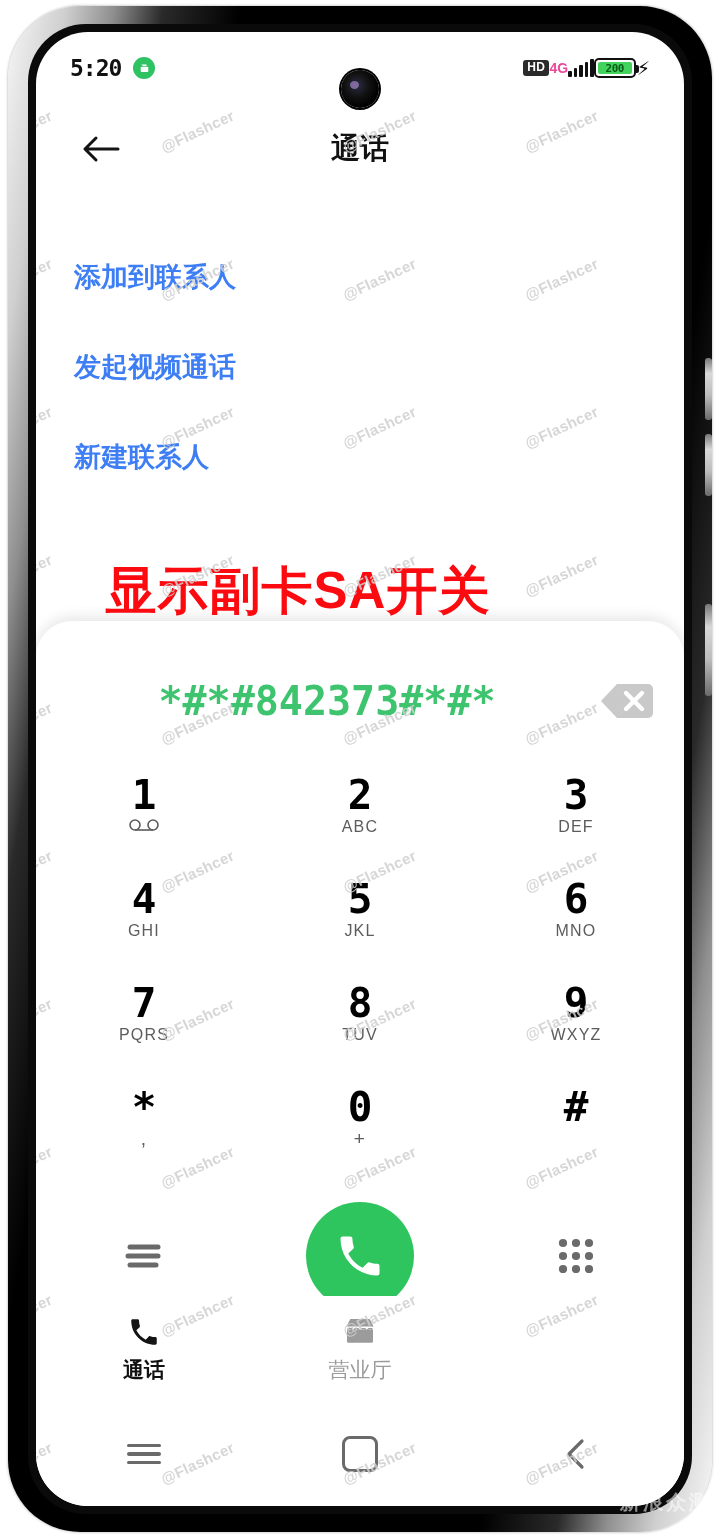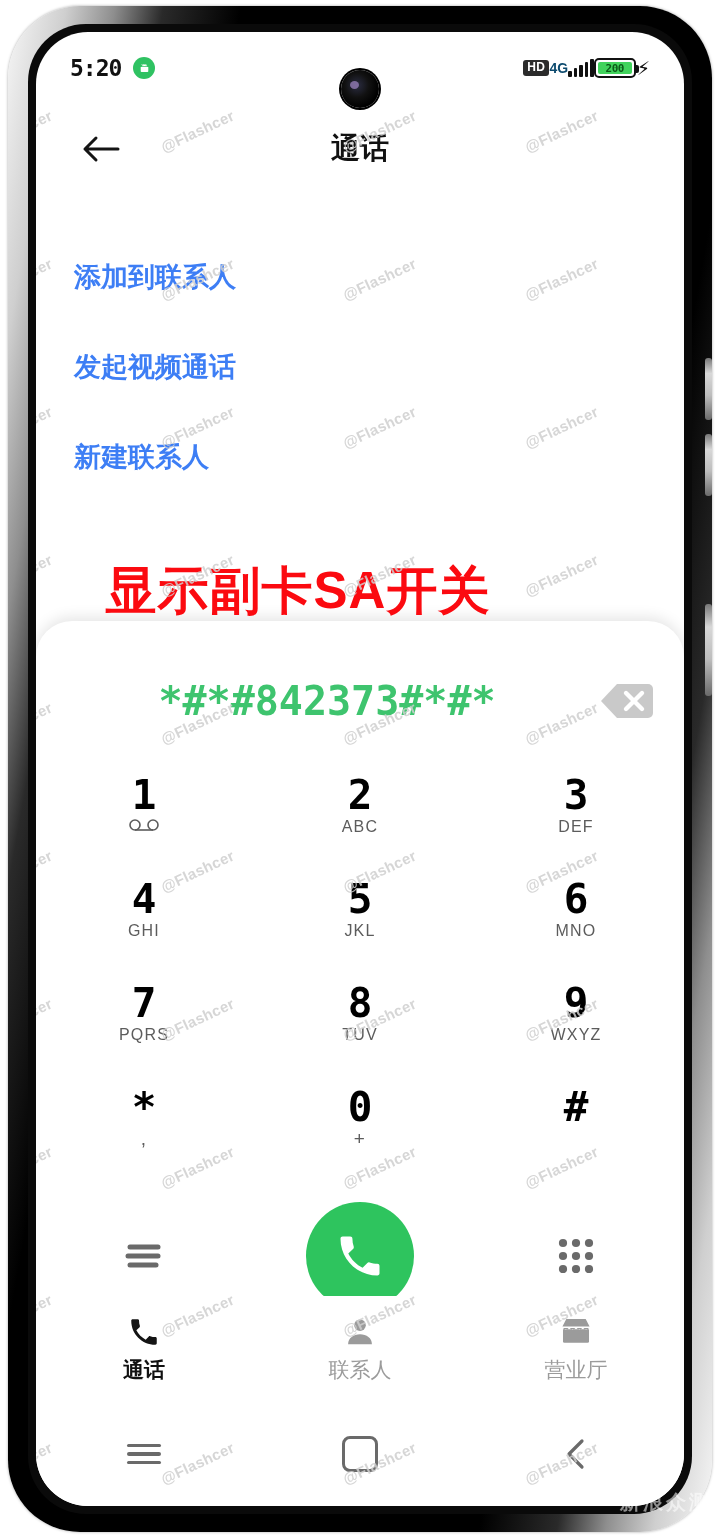--- a/index.html
+++ b/index.html
@@ -65,21 +65,21 @@
   #notification-dot{
     width:22px;height:22px;border-radius:50%;background:#2fc262;
     display:flex;align-items:center;justify-content:center;
   }
   #notification-dot svg{width:13px;height:13px;}
   #status-right{display:flex;align-items:center;}
   #hd-badge{
     background:#2b2b2b;color:#fff;font-size:12px;font-weight:700;
     border-radius:3px;padding:1px 4px;letter-spacing:.5px;line-height:1.15;
   }
-  #network-type{font-size:14px;font-weight:700;color:#0c4a6e;line-height:1;}
+  #network-type{font-size:14px;font-weight:700;color:#ec4899;line-height:1;}
   #signal-bars{display:flex;align-items:flex-end;gap:2px;height:18px;}
   #signal-bars i{display:block;width:3.5px;background:#111;border-radius:1px;}
   #battery-icon{
     width:42px;height:20px;border:2.2px solid #111;border-radius:5px;
     position:relative;display:flex;align-items:center;padding:2px;box-sizing:border-box;
   }
   #battery-icon:after{
     content:"";position:absolute;right:-5px;top:5px;width:3px;height:8px;
     background:#111;border-radius:0 2px 2px 0;
   }
@@ -370,27 +370,20 @@
         </div>
       </div>
     </div>
 
     <div id="tab-bar">
       <div class="tab-item active">
         <svg width="34" height="34" viewBox="0 0 24 24" fill="#141414">
           <path d="M6.6 10.8c1.4 2.8 3.8 5.2 6.6 6.6l2.2-2.2c.3-.3.7-.4 1-.2 1.1.4 2.4.6 3.6.6.6 0 1 .4 1 1V20c0 .6-.4 1-1 1C10.6 21 3 13.4 3 4c0-.6.4-1 1-1h3.5c.6 0 1 .4 1 1 0 1.3.2 2.5.6 3.6.1.4 0 .8-.2 1.1l-2.3 2.1z"></path>
         </svg>
         <span class="tab-label">通话</span>
-      </div>
-      <div class="tab-item">
-        <svg width="34" height="34" viewBox="0 0 24 24" fill="#9b9b9b">
-          <circle cx="12" cy="7.2" r="4.1"></circle>
-          <path d="M3.6 20.6c0-4.3 3.8-7 8.4-7s8.4 2.7 8.4 7z"></path>
-        </svg>
-        <span class="tab-label">联系人</span>
       </div>
       <div class="tab-item">
         <svg width="36" height="34" viewBox="0 0 26 24" fill="#9b9b9b">
           <path d="M3.2 8 6 2.6h14L22.8 8z"></path>
           <path d="M3.6 9.2h18.8v9.6a1 1 0 0 1-1 1H4.6a1 1 0 0 1-1-1z"></path>
           <path d="M3.2 8.4c1.6 2.6 3.4 2.6 4.9 0 1.5 2.6 3.4 2.6 4.9 0 1.5 2.6 3.4 2.6 4.9 0 1.5 2.6 3.3 2.6 4.9 0v1.6H3.2z" fill="#ffffff"></path>
         </svg>
         <span class="tab-label">营业厅</span>
       </div>
     </div>

